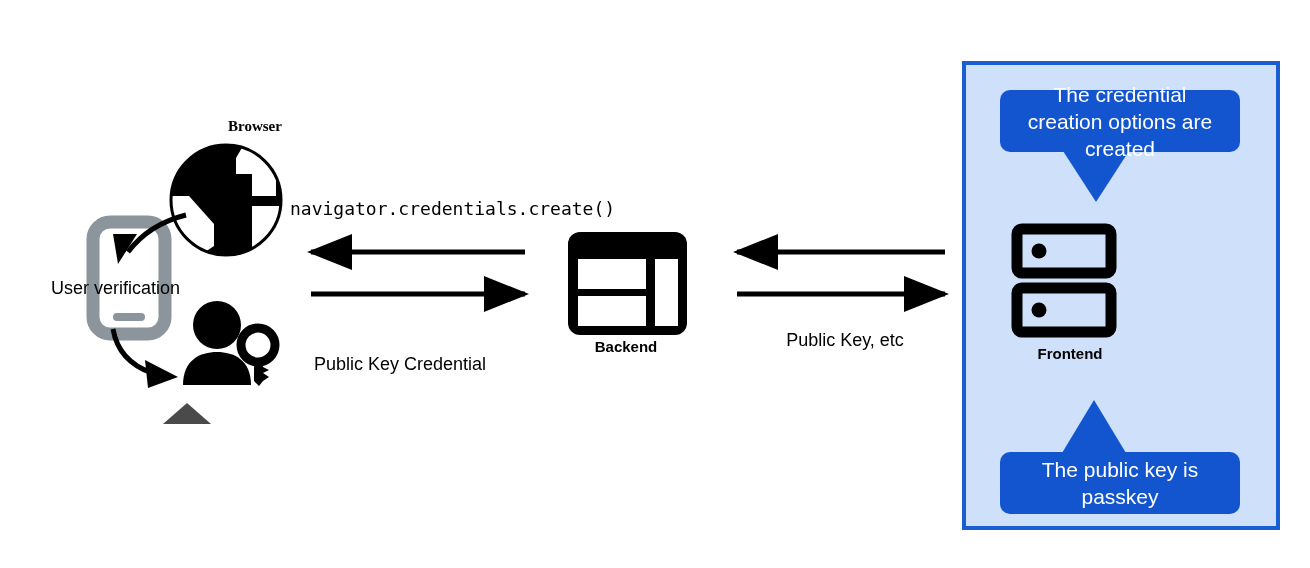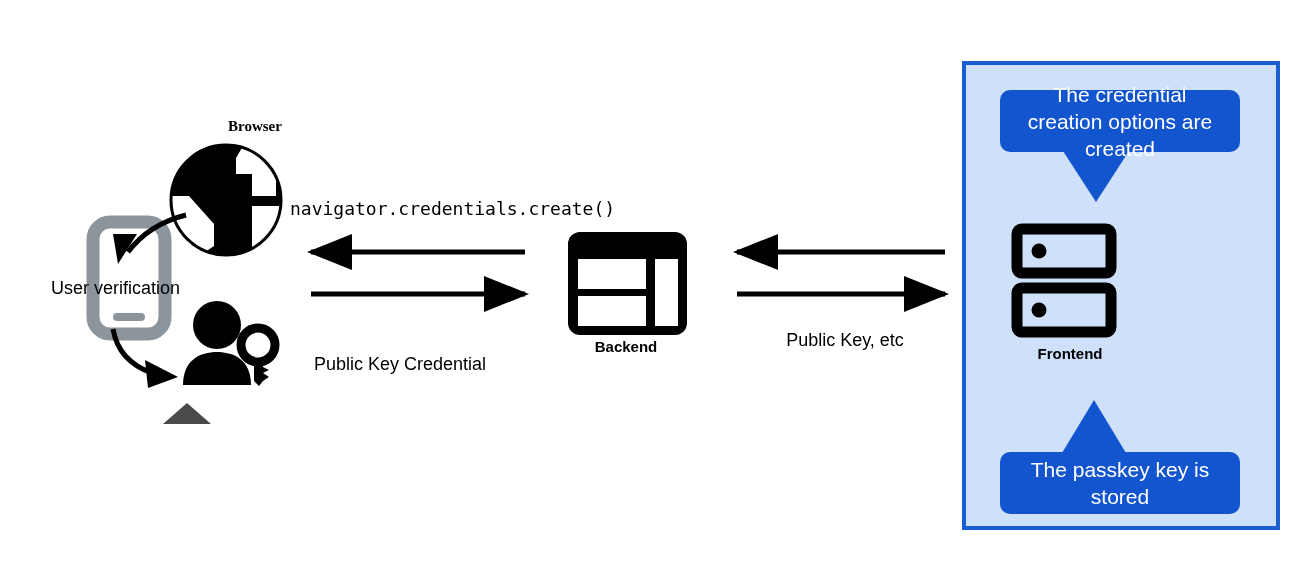--- a/index.html
+++ b/index.html
@@ -140,21 +140,21 @@
 <body>
 
 <div id="canvas">
 
   <div class="abs" id="backend-region"></div>
 
   <div class="abs callout-tail" id="callout-top-tail"></div>
   <div class="abs callout" id="callout-top">The credential creation options are created</div>
 
   <div class="abs callout-tail" id="callout-bottom-tail"></div>
-  <div class="abs callout" id="callout-bottom">The passkey key is stored</div>
+  <div class="abs callout" id="callout-bottom">The public key is passkey</div>
 
   <div class="abs" id="passkey-tooltip-tail"></div>
 
   <svg class="layer" viewBox="0 0 1310 568" xmlns="http://www.w3.org/2000/svg">
 
     <defs>
       <marker id="arrowR" markerWidth="10" markerHeight="10" refX="8.2" refY="4" orient="auto" markerUnits="strokeWidth">
         <path d="M0,0.4 L9,4 L0,7.6 Z" fill="#000000"></path>
       </marker>
       <marker id="arrowL" markerWidth="10" markerHeight="10" refX="8.2" refY="4" orient="auto" markerUnits="strokeWidth">

